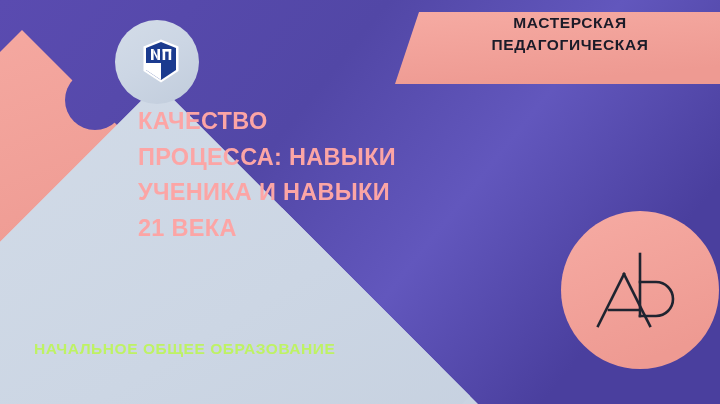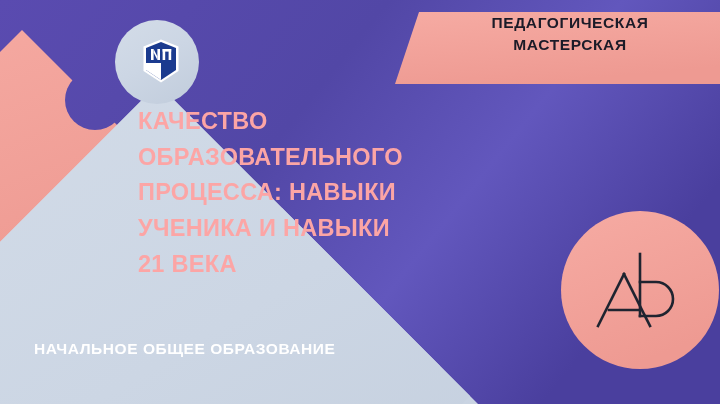--- a/index.html
+++ b/index.html
@@ -53,21 +53,21 @@
     letter-spacing: 0.3px;
     line-height: 1.52;
     white-space: nowrap;
   }
 
   
   .subtitle {
     position: absolute;
     left: 34px;
     top: 340px;
-    color: #ffffff;
+    color: #bef264;
     font-size: 15.5px;
     font-weight: bold;
     letter-spacing: 0.55px;
     white-space: nowrap;
     z-index: 6;
   }
 
   
   .logo {
     position: absolute;
@@ -131,43 +131,42 @@
       <circle cx="158" cy="84" r="0" fill="url(#panelGrad)"></circle>
       <circle cx="157" cy="62" r="42" fill="url(#panelGrad)"></circle>
     </g>
 
     <polygon points="419,12 720,12 720,84 395,84" fill="url(#pinkGrad)"></polygon>
 
     <circle cx="640" cy="290" r="79" fill="url(#pinkGrad)"></circle>
   </svg>
 
   <div class="banner-text">
+    <div>МАСТЕРСКАЯ</div>
     <div>ПЕДАГОГИЧЕСКАЯ</div>
-    <div>МАСТЕРСКАЯ</div>
   </div>
 
   <svg class="logo" viewBox="0 0 38 46">
     <polygon points="19,1.5 36.5,8.5 36.5,33 19,44.5 1.5,33 1.5,8.5" fill="#ffffff"></polygon>
     <polygon points="19,4 34,10 34,32 19,42 4,32 4,10" fill="#1b3b8f"></polygon>
 
     <path d="M19,25 L19,42 L4,32 L4,25 Z" fill="#ffffff"></path>
 
     <g fill="#ffffff">
       <rect x="9" y="11" width="2.6" height="11"></rect>
       <rect x="15.4" y="11" width="2.6" height="11"></rect>
       <polygon points="11.6,11 15.4,18.5 15.4,22 11.6,14.5"></polygon>
       <rect x="20.6" y="11" width="2.6" height="11"></rect>
       <rect x="26.6" y="11" width="2.6" height="11"></rect>
       <rect x="20.6" y="11" width="8.6" height="2.6"></rect>
     </g>
   </svg>
 
   <div class="title-block">
     <div class="title-line">КАЧЕСТВО</div>
-    <div class="title-line">ОБРАЗОВАТЕЛЬНОГО</div>
     <div class="title-line">ПРОЦЕССА: НАВЫКИ</div>
     <div class="title-line">УЧЕНИКА И НАВЫКИ</div>
     <div class="title-line">21 ВЕКА</div>
   </div>
 
   <div class="subtitle">НАЧАЛЬНОЕ ОБЩЕЕ ОБРАЗОВАНИЕ</div>
 
   <svg class="monogram" viewBox="0 0 92 86">
     <g fill="none" stroke="#1f2430" stroke-width="2.6" stroke-linecap="square">
 

